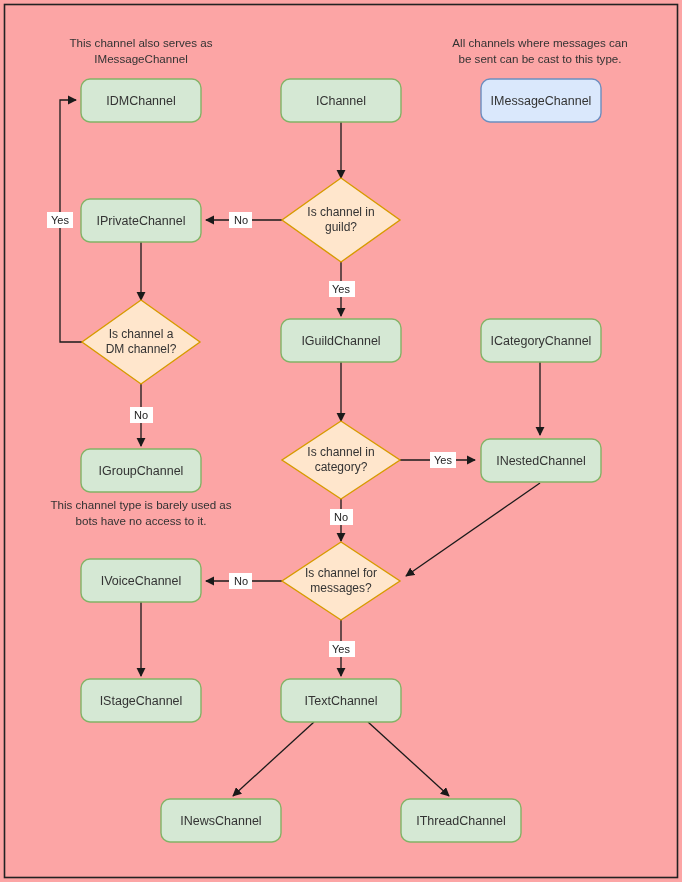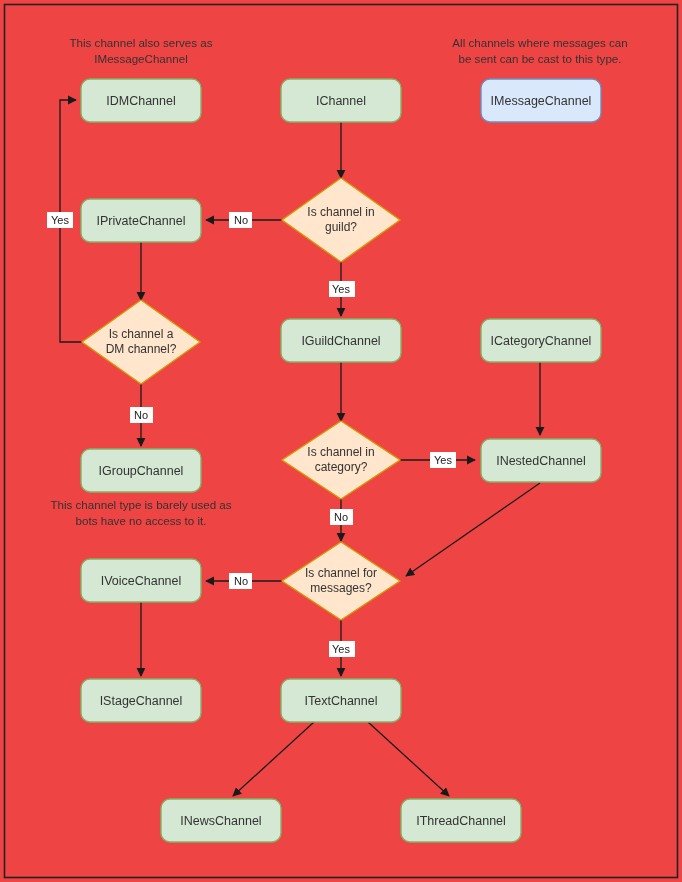--- a/index.html
+++ b/index.html
@@ -10,21 +10,21 @@
   body {
     width: 682px;
     height: 882px;
     font-family: "Liberation Sans", sans-serif;
     overflow: hidden;
   }
   #canvas {
     position: relative;
     width: 682px;
     height: 882px;
-    background: #ef4444;
+    background: #fca5a5;
   }
   svg#flow {
     position: absolute;
     left: 0;
     top: 0;
     width: 682px;
     height: 882px;
   }
   .page-frame {
     fill: none;

